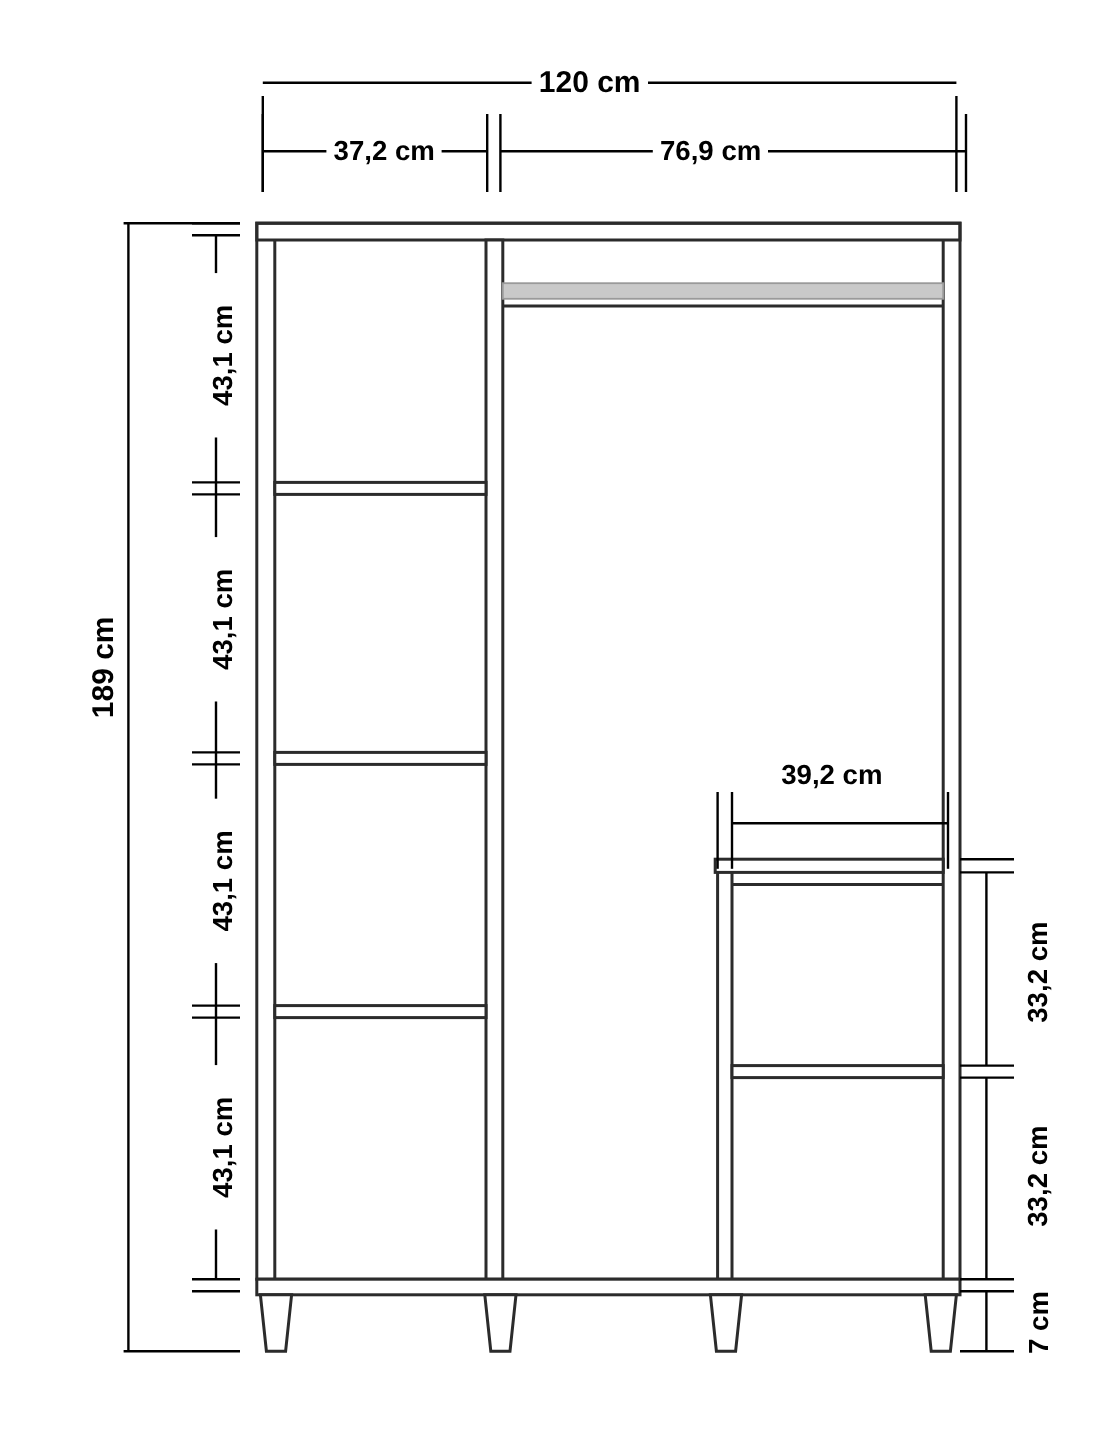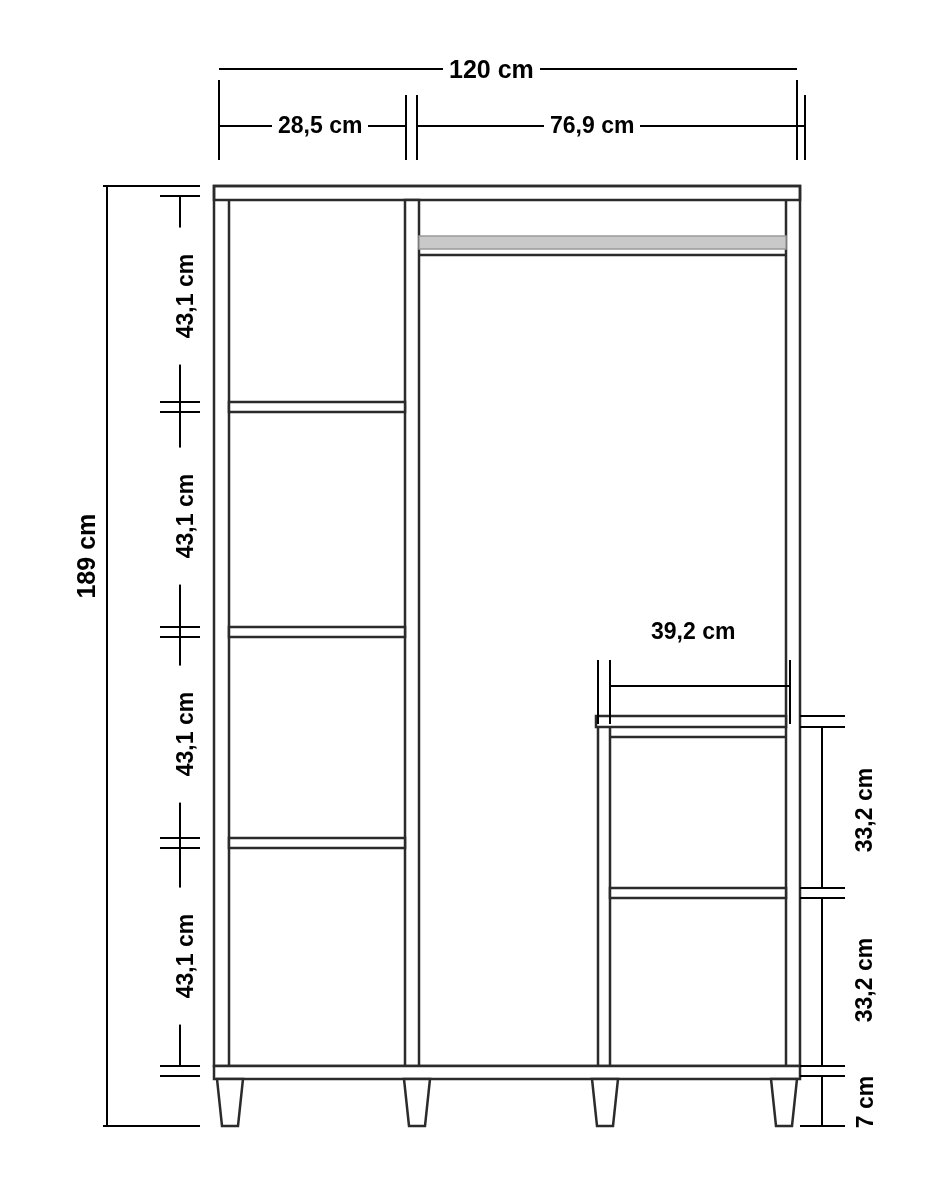--- a/index.html
+++ b/index.html
@@ -160,33 +160,33 @@
 
     <line x1="822" y1="727" x2="822" y2="888"></line>
     <line x1="822" y1="898" x2="822" y2="1066"></line>
     <line x1="822" y1="1076" x2="822" y2="1126"></line>
   </g>
 
 </svg>
 
 <div class="dim-label big" style="left:443px; top:56px;">120 cm</div>
 
-<div class="dim-label" style="left:272px; top:113px;">28,5 cm</div>
+<div class="dim-label" style="left:272px; top:113px;">37,2 cm</div>
 
 <div class="dim-label" style="left:508px; top:113px;margin-left:36px;">76,9 cm</div>
 
 <div class="dim-label big vert" style="left:20px; top:543px; width:120px; text-align:center;">189 cm</div>
 
 <div class="dim-label vert" style="left:117px; top:284px; width:125px; text-align:center;">43,1 cm</div>
 
 <div class="dim-label vert" style="left:117px; top:504px; width:125px; text-align:center;">43,1 cm</div>
 
 <div class="dim-label vert" style="left:117px; top:722px; width:125px; text-align:center;">43,1 cm</div>
 
 <div class="dim-label vert" style="left:117px; top:944px; width:125px; text-align:center;">43,1 cm</div>
 
-<div class="dim-label" style="left:645px; top:619px;text-align:center;">39,2 cm</div>
+<div class="dim-label" style="left:645px; top:633px;text-align:center;">39,2 cm</div>
 
 <div class="dim-label vert" style="left:796px; top:798px; width:125px; text-align:center;">33,2 cm</div>
 
 <div class="dim-label vert" style="left:796px; top:968px; width:125px; text-align:center;">33,2 cm</div>
 
 <div class="dim-label vert" style="left:828px; top:1090px; width:62px; text-align:center;">7 cm</div>
 
 </body></html>

